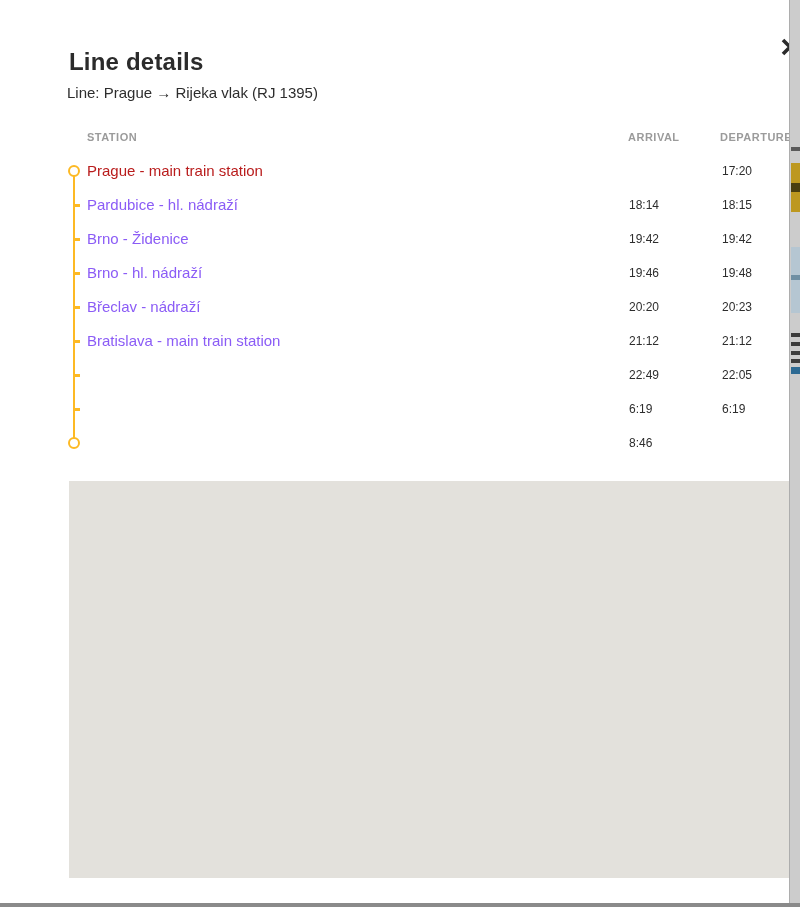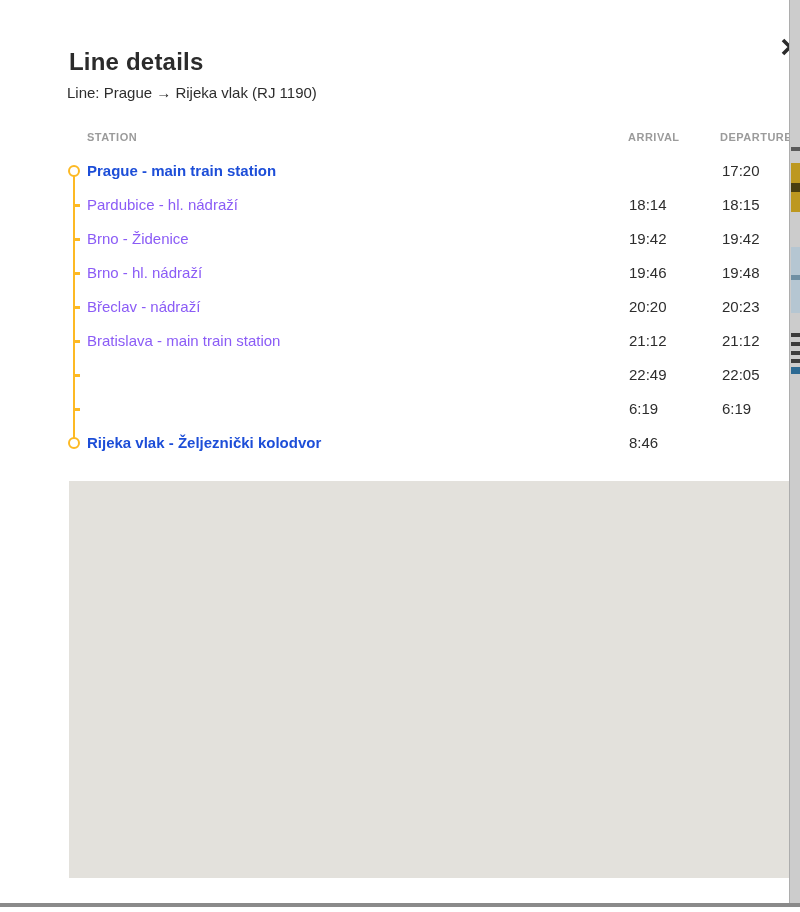--- a/index.html
+++ b/index.html
@@ -51,24 +51,24 @@
     position: absolute; left: 34px; top: 17px;
     width: 2px; height: 272px;
     background: var(--accent, #fdb924);
   }
   .row { position: relative; width: 789px; height: 34px; }
   .row .station {
     position: absolute; left: 48px; top: 0;
     line-height: 34px; font-size: 15px; color: #8b5cf6;
     white-space: nowrap;
   }
-  .row.terminus .station { font-weight: 700; color: #1d4ed8; }
+  .row.terminus .station { font-weight: 400; color: #b91c1c; }
   .row .arr, .row .dep {
     position: absolute; top: 0;
-    line-height: 34px; font-size: 15px; color: #2d2d2d;
+    line-height: 34px; font-size: 12px; color: #2d2d2d;
   }
   .row .arr { left: 590px; }
   .row .dep { left: 683px; }
   .marker-circle {
     position: absolute; left: 29px; top: 11px;
     width: 8px; height: 8px;
     border: 2px solid var(--accent, #fdb924);
     border-radius: 50%;
     background: #ffffff;
   }
@@ -112,21 +112,21 @@
 <div class="modal">
 
   <h1 class="title">Line details</h1>
 
   <button class="close-btn" aria-label="Close">
     <svg width="20" height="20" viewBox="0 0 20 20">
       <path d="M3 3 L17 17 M17 3 L3 17" stroke="#2b2b2b" stroke-width="3.6" fill="none"></path>
     </svg>
   </button>
 
-  <div class="subtitle">Line: Prague → Rijeka vlak (RJ 1190)</div>
+  <div class="subtitle">Line: Prague → Rijeka vlak (RJ 1395)</div>
 
   <div class="thead">
     <span class="th-station">STATION</span>
     <span class="th-arrival">ARRIVAL</span>
     <span class="th-departure">DEPARTURE</span>
   </div>
 
   <div class="rows" id="rows">
     <div class="route-line"></div>
   <div class="row terminus">
@@ -172,21 +172,20 @@
         <span class="dep">22:05</span>
       </div>
       <div class="row">
         <span class="marker-tick"></span>
         <span class="station"></span>
         <span class="arr">6:19</span>
         <span class="dep">6:19</span>
       </div>
       <div class="row terminus">
         <span class="marker-circle"></span>
-        <span class="station">Rijeka vlak - Željeznički kolodvor</span>
         <span class="arr">8:46</span>
         <span class="dep"></span>
       </div>
     </div>
 
   <div class="map-placeholder"></div>
 </div>
 
 <div class="bg-strip">
   <div class="sliver-dash-1"></div>

